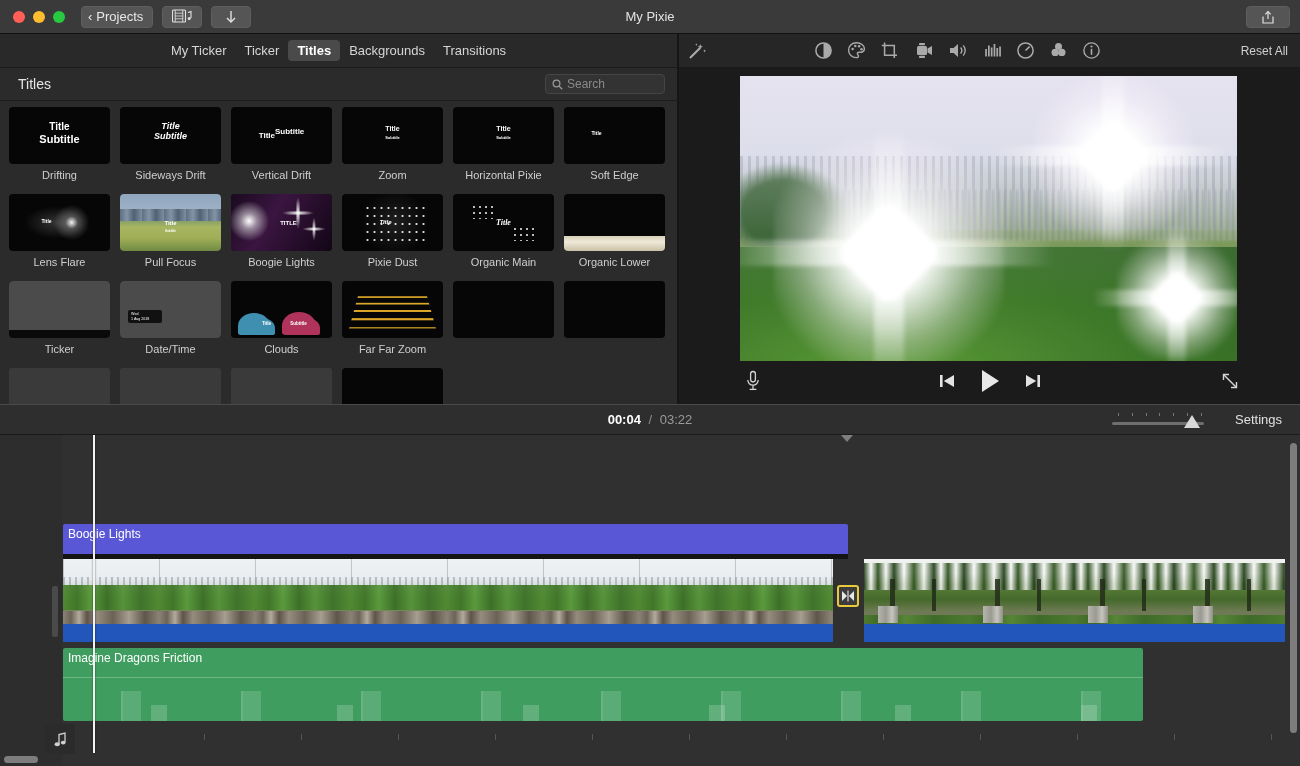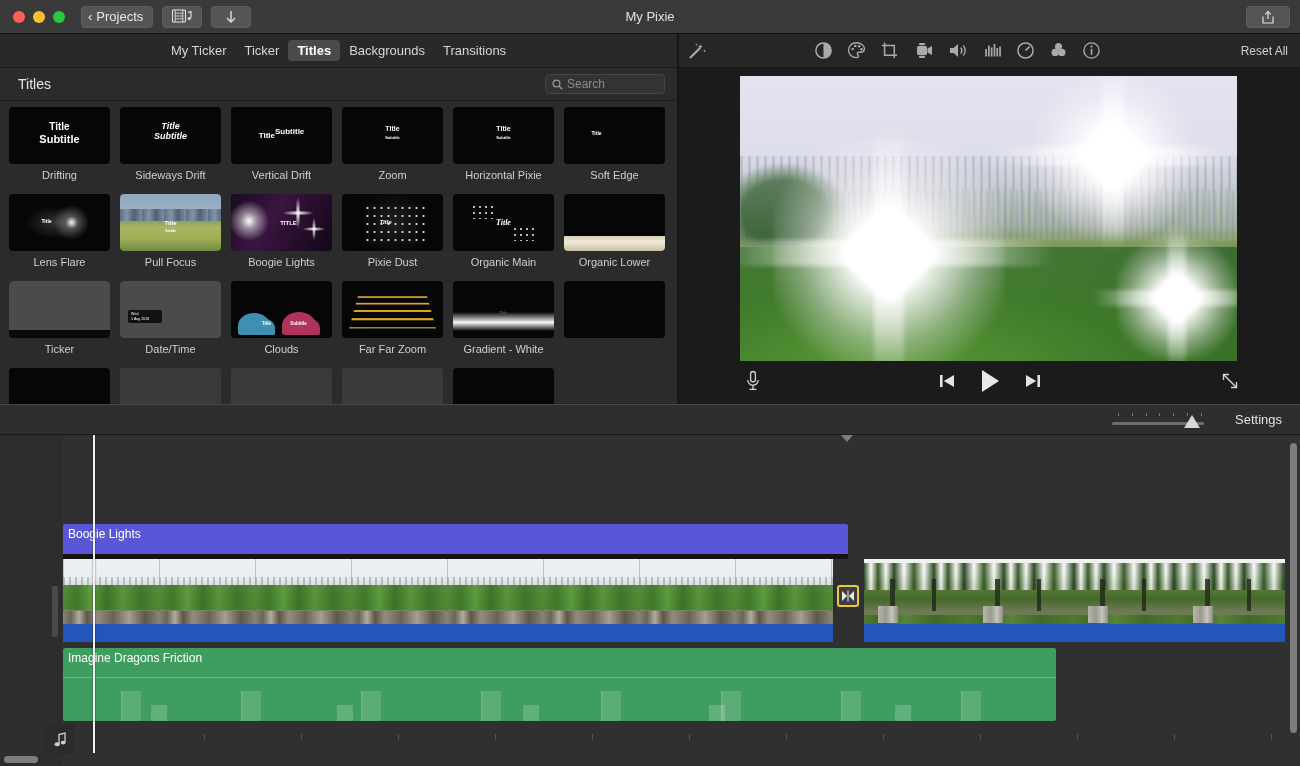--- a/index.html
+++ b/index.html
@@ -287,21 +287,21 @@
     filter: blur(0.4px); }
   .audio-strip { position: absolute; left: 0; bottom: 0; width: 100%; height: 18px; background: #2256ba; }
 
   .transition-box {
     position: absolute; left: 837px; top: 150px; width: 22px; height: 22px;
     background: #3c3c3c; border: 2px solid #e8c93a; border-radius: 3px;
     display: flex; align-items: center; justify-content: center;
   }
 
   .aclip {
-    position: absolute; left: 63px; top: 213px; width: 993px; height: 73px;
+    position: absolute; left: 63px; top: 213px; width: 1080px; height: 73px;
     background: #3f9e5f; border-radius: 2px; overflow: hidden;
   }
   .aclip .lbl { font-size: 12px; color: #fff; padding: 3px 0 0 5px; position: relative; z-index: 2; }
   .aclip .wavesplit { position: absolute; left: 0; top: 29px; width: 100%; height: 1px; background: rgba(255,255,255,0.25); }
   .wave {
     position: absolute; left: 0; bottom: 0; width: 100%; height: 30px;
     background: repeating-linear-gradient(to right,
       transparent 0px, transparent 58px,
       rgba(255,255,255,0.22) 58px, rgba(255,255,255,0.22) 60px,
       rgba(255,255,255,0.14) 60px, rgba(255,255,255,0.14) 78px,
@@ -512,27 +512,20 @@
           </div>
           <div class="cell-label">Clouds</div>
         </div>
         <div class="cell">
           <div class="thumb">
             <div style="position:absolute;left:12%;top:22%;width:76%;height:58%;background:repeating-linear-gradient(to bottom, rgba(232,176,42,0.95) 0px, rgba(232,176,42,0.95) 2.4px, transparent 2.4px, transparent 8px);transform:perspective(40px) rotateX(16deg);"></div>
           </div>
           <div class="cell-label">Far Far Zoom</div>
         </div>
         <div class="cell">
-          <div class="thumb">
-            <div style="position:absolute;left:0;bottom:12%;width:100%;height:34%;background:linear-gradient(to bottom,rgba(255,255,255,0) 0%,rgba(255,255,255,.96) 55%,rgba(255,255,255,0) 100%);"></div>
-            <div class="tt" style="bottom:22px;top:auto;font-size:4px;color:#555;">Title</div>
-          </div>
-          <div class="cell-label">Gradient - White</div>
-        </div>
-        <div class="cell">
           <div class="thumb"></div>
           <div class="cell-label"></div>
         </div>
         <div class="cell">
           <div class="thumb"></div>
           <div class="cell-label"></div>
         </div>
         <div class="cell">
           <div class="thumb gray-thumb">
             <div style="position:absolute;inset:0;background:#3a3a3a;"></div>
@@ -706,20 +699,25 @@
         <svg width="20" height="20" viewBox="0 0 20 20">
           <line x1="3.5" y1="3.5" x2="16.5" y2="16.5" stroke="#d4d4d4" stroke-width="1.4"></line>
           <path d="M3.5 9 L3.5 3.5 L9 3.5" fill="none" stroke="#d4d4d4" stroke-width="1.4"></path>
           <path d="M16.5 11 L16.5 16.5 L11 16.5" fill="none" stroke="#d4d4d4" stroke-width="1.4"></path>
         </svg>
       </div>
     </div>
   </div>
 
   <div class="tl-toolbar">
+    <div class="timecode">
+      <span class="tc-cur">00:04</span>
+      <span class="tc-sep">/</span>
+      <span class="tc-tot">03:22</span>
+    </div>
 
     <div class="zoom-wrap">
       <div class="zoom-ticks">
         <i></i>
           <i></i>
           <i></i>
           <i></i>
           <i></i>
           <i></i>
           <i></i>

